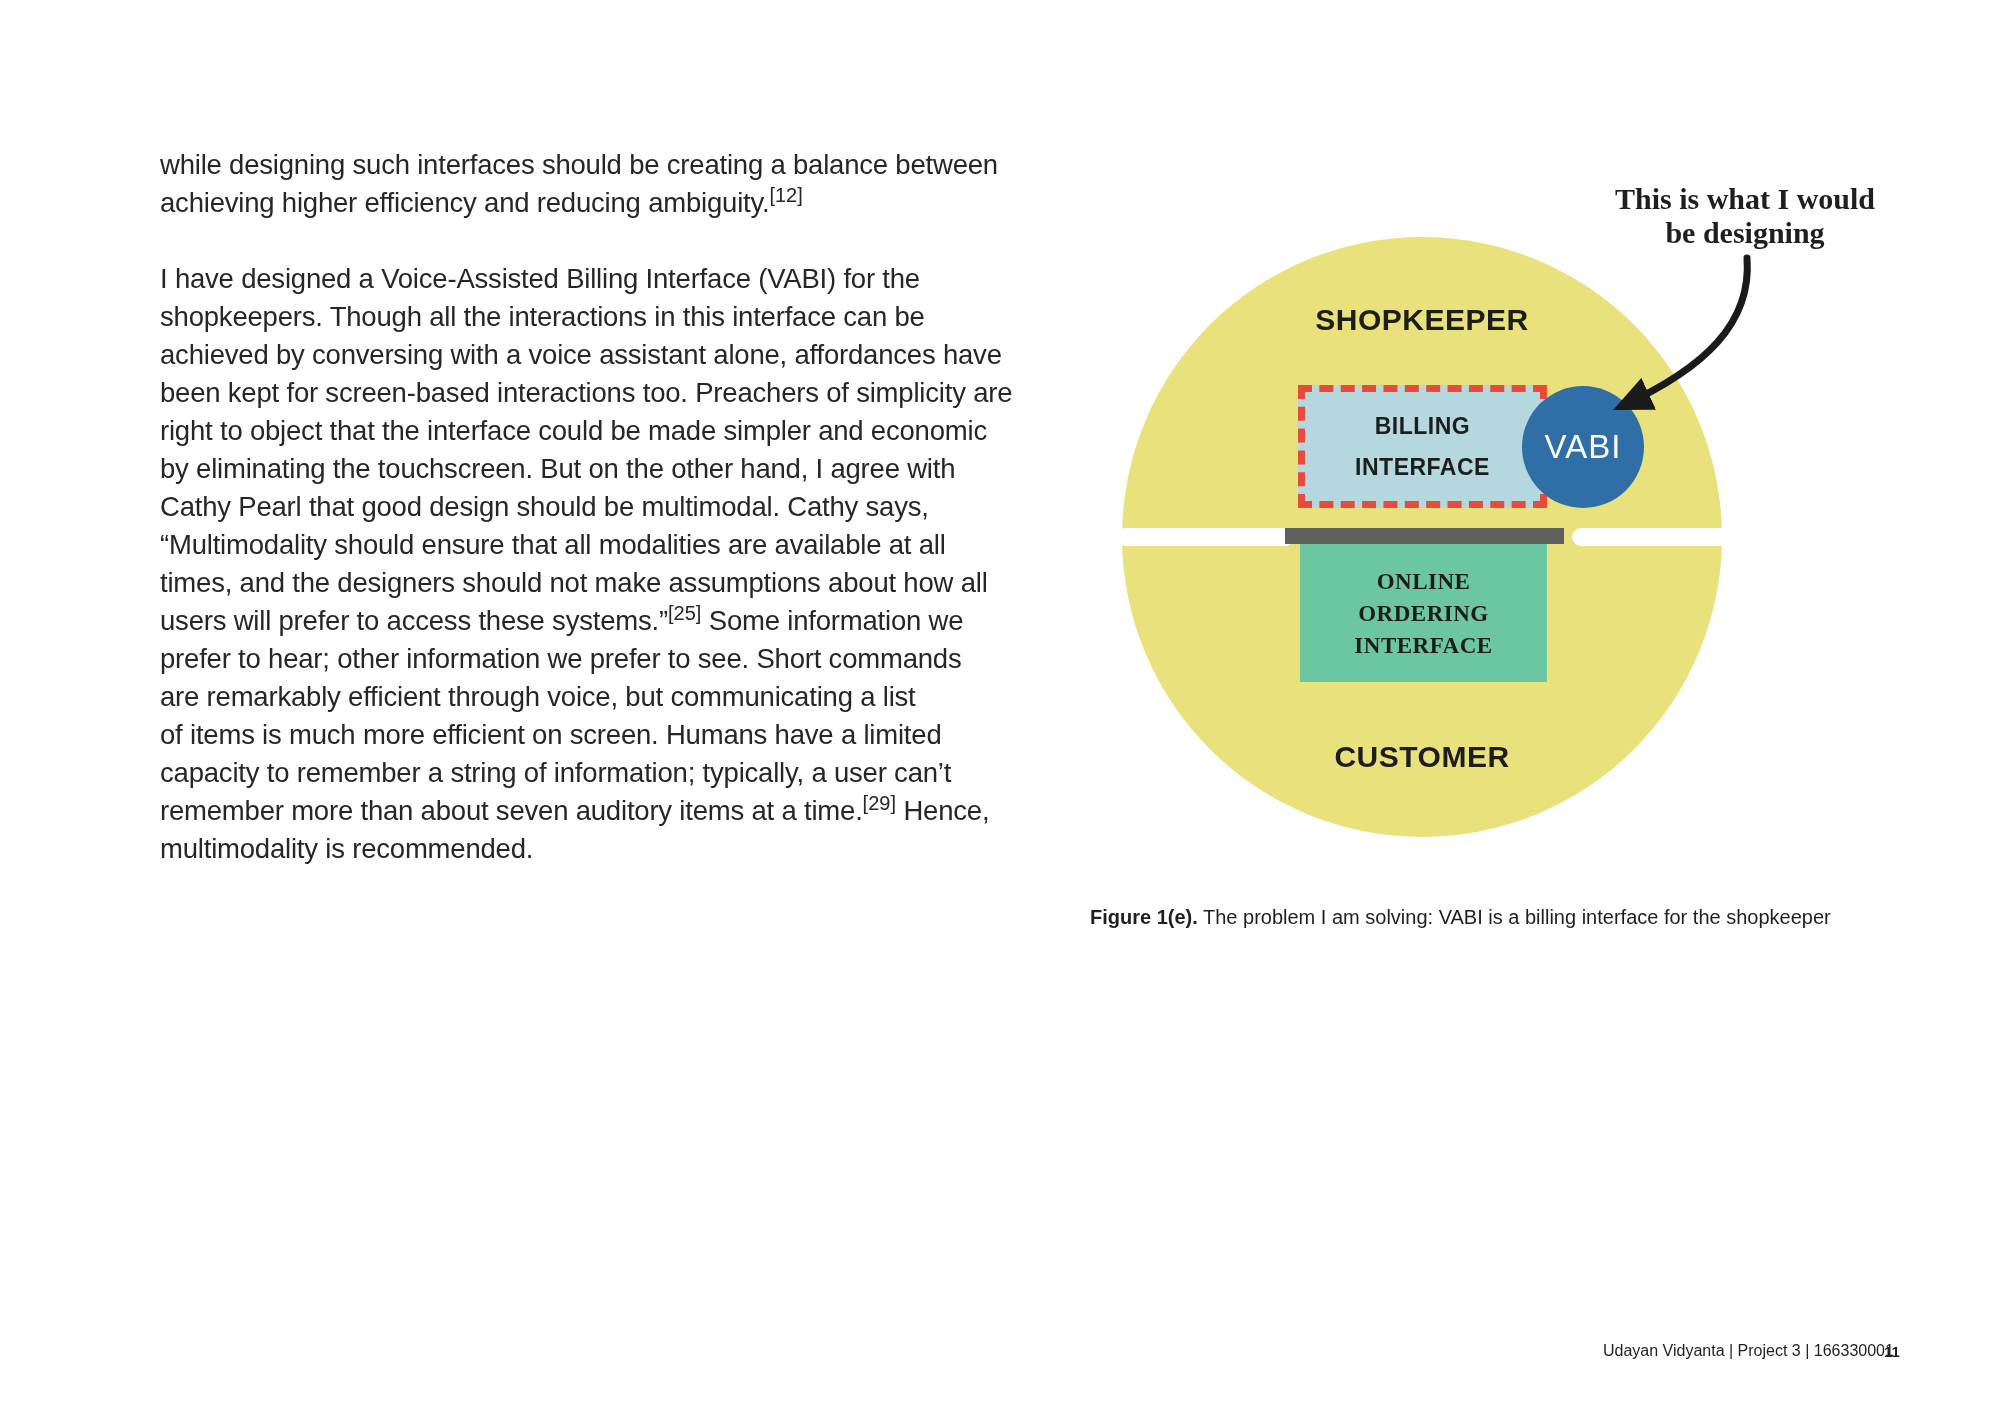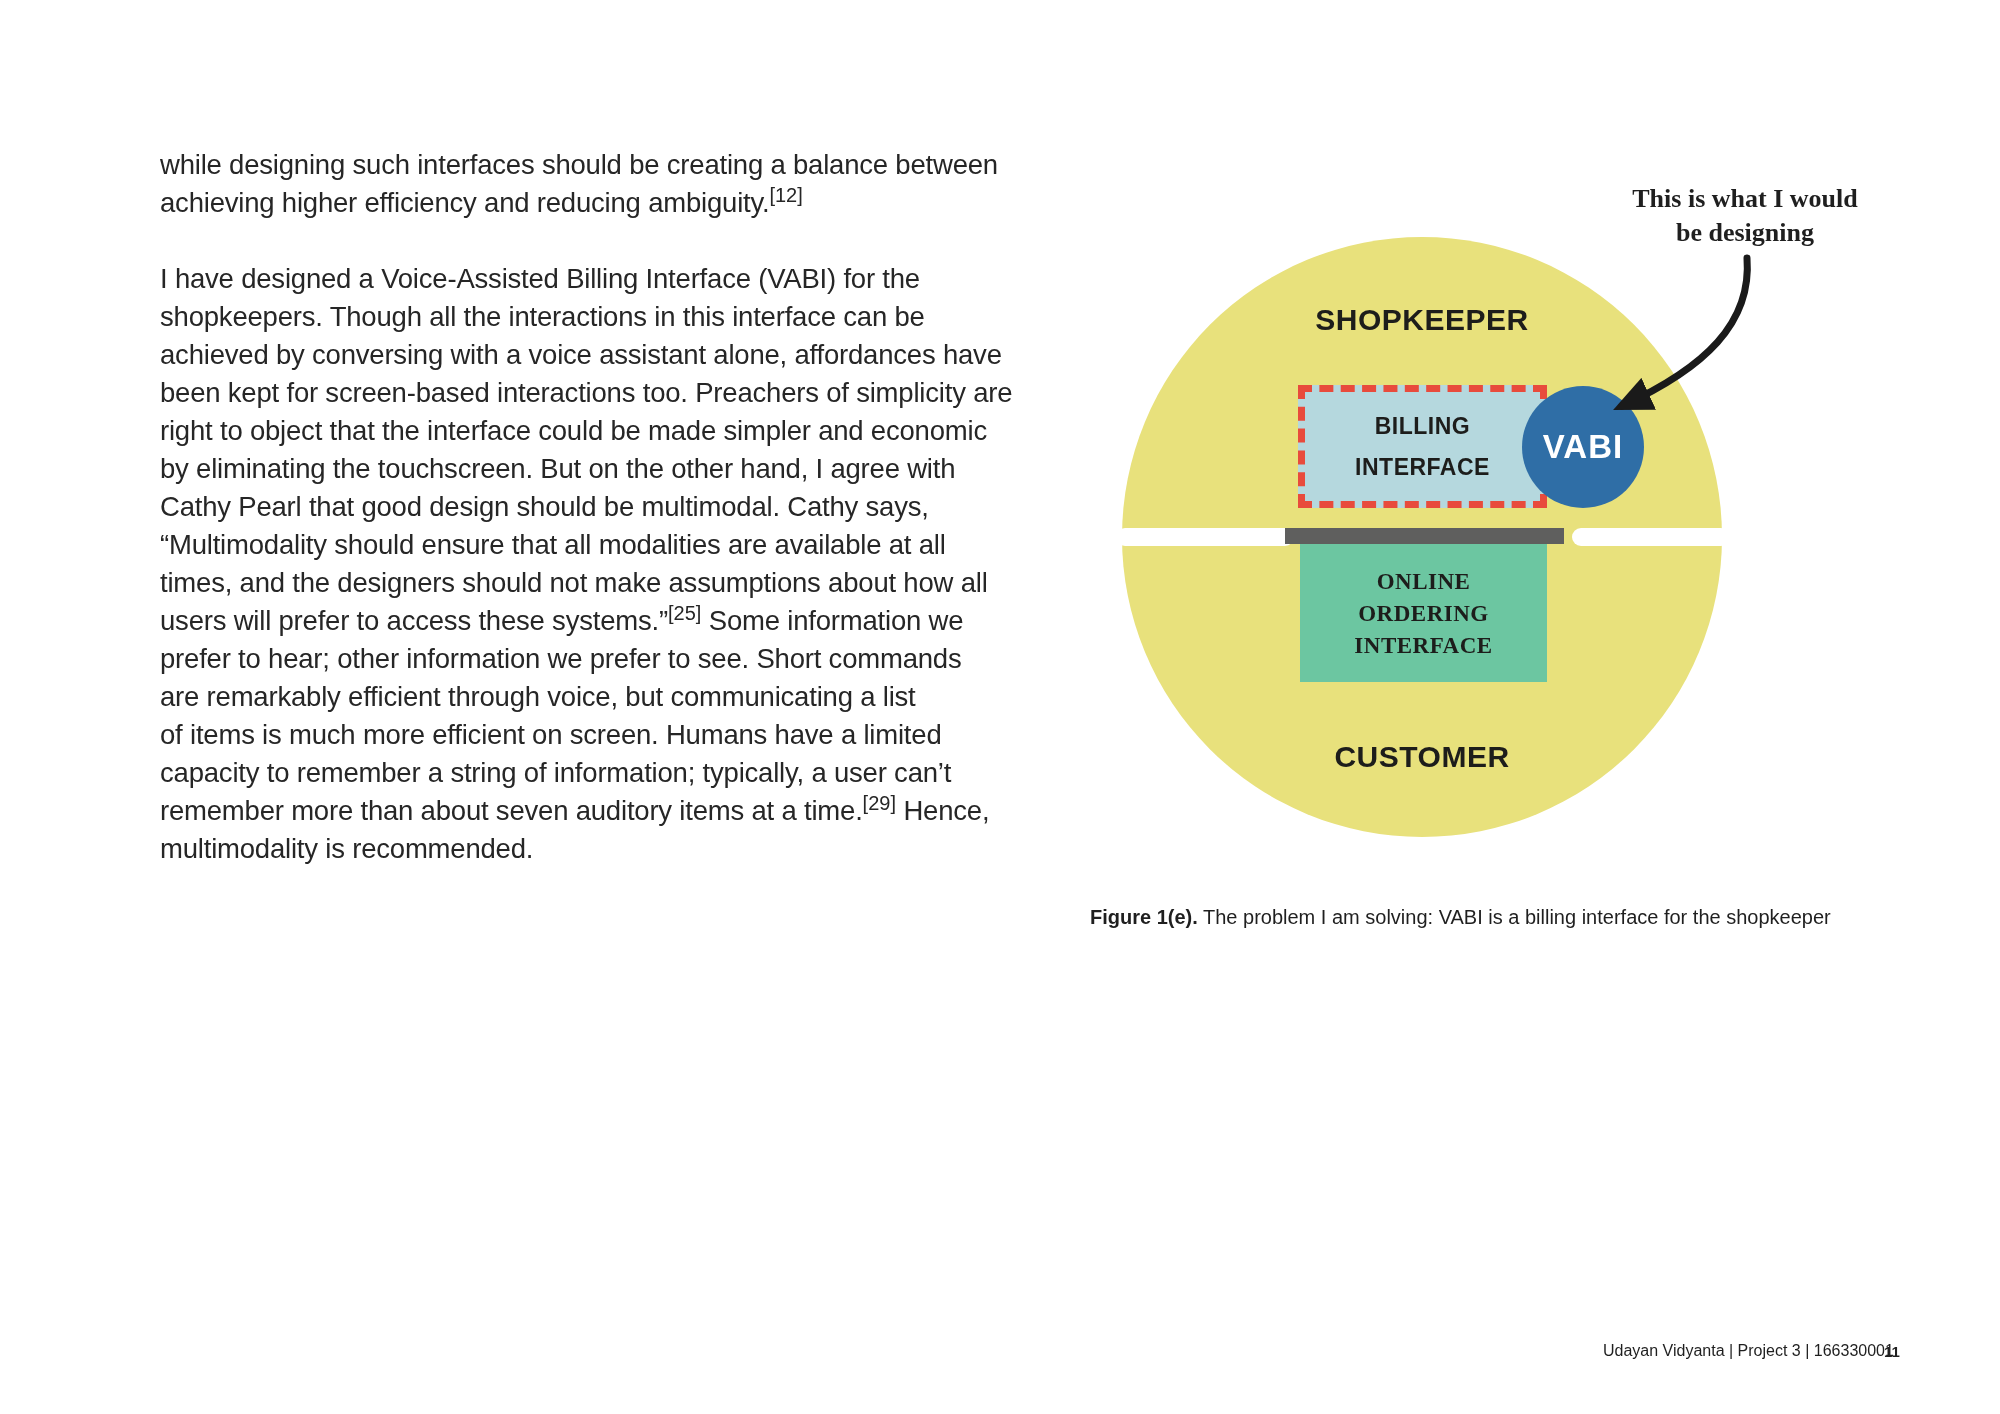--- a/index.html
+++ b/index.html
@@ -98,33 +98,33 @@
     font-family: Liberation Serif, serif;
   }
   .vabi-circle {
     position: absolute;
     left: 1522px; top: 386px;
     width: 122px; height: 122px;
     border-radius: 50%;
     background: var(--vabi-blue, #2f6ea6);
     display: flex; align-items: center; justify-content: center;
     color: #ffffff;
-    font-weight: bold;
+    font-weight: normal;
     font-size: 33px;
     letter-spacing: 1px;
     z-index: 5;
   }
   .annotation {
     position: absolute;
     left: 1585px; top: 182px;
     width: 320px;
     text-align: center;
     font-family: "Liberation Serif", serif;
     font-weight: bold;
-    font-size: 26px;
+    font-size: 30px;
     line-height: 34px;
     color: #1f1f1f;
     z-index: 6;
   }
   .annotation .line { display: block; }
   .arrow-svg {
     position: absolute;
     left: 1600px; top: 248px;
     width: 180px; height: 180px;
     z-index: 6;

